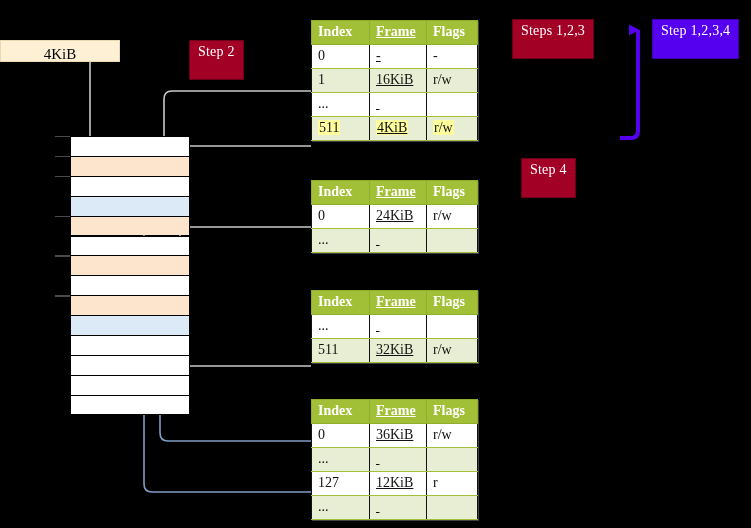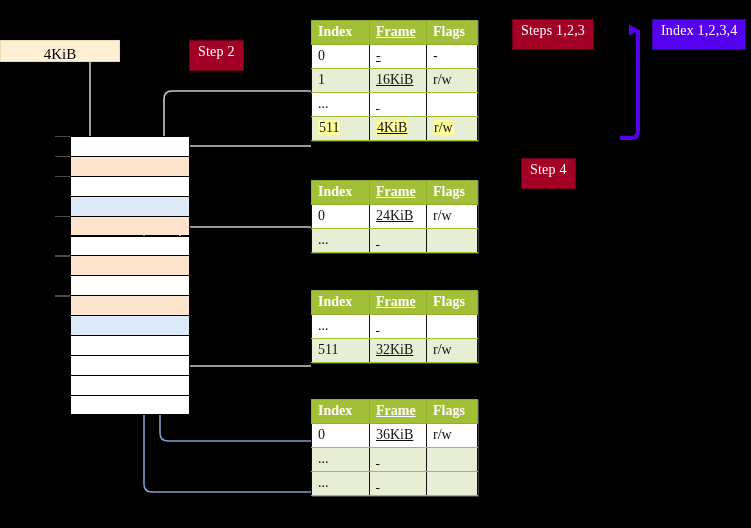--- a/index.html
+++ b/index.html
@@ -16,21 +16,21 @@
     background: #000000;
   }
 
   
   .badge {
     position: absolute;
     color: #ffffff;
     font-family: "Liberation Serif", "DejaVu Serif", serif;
     font-size: 14px;
     line-height: 1;
-    padding: 4px 8px 11px 8px;
+    padding: 4px 8px 20px 8px;
     white-space: nowrap;
     letter-spacing: 0.2px;
   }
   .badge-red  { background: #a20025; border: 1px solid #6d0019; }
   .badge-blue { background: #5500ee; border: 1px solid #3d00aa; }
 
   
   .kib-box {
     position: absolute;
     background: #fdf0d5;
@@ -187,21 +187,21 @@
       <div class="memtick" style="left: 55px; top: 155.9px; width: 15px;"></div>
       <div class="memtick" style="left: 55px; top: 175.8px; width: 15px;"></div>
       <div class="memtick" style="left: 55px; top: 215.6px; width: 15px;"></div>
       <div class="memtick" style="left: 55px; top: 255.4px; width: 15px;"></div>
       <div class="memtick" style="left: 55px; top: 295.2px; width: 15px;"></div>
     </div>
 
   <div id="badges">
       <div class="badge badge-red" style="left: 189px; top: 40px;">Step 2</div>
       <div class="badge badge-red" style="left: 512px; top: 19px;">Steps 1,2,3</div>
-      <div class="badge badge-blue" style="left: 652px; top: 19px;">Index 1,2,3,4</div>
+      <div class="badge badge-blue" style="left: 652px; top: 19px;">Step 1,2,3,4</div>
       <div class="badge badge-red" style="left: 521px; top: 158px; text-align: center;">Step 4</div>
     </div>
 
   <div id="tables">
       <table class="ptable" style="left: 311px; top: 20px;">
         <thead>
           <tr>
             <th class="col-index">Index</th>
             <th class="col-frame">Frame</th>
             <th class="col-flags">Flags</th>
@@ -284,20 +284,25 @@
           <tr class="white">
             <td class="col-index">0</td>
             <td class="col-frame">36KiB</td>
             <td class="col-flags">r/w</td>
           </tr>
           <tr class="alt">
             <td class="col-index">...</td>
             <td class="col-frame">&nbsp;</td>
             <td class="col-flags">&nbsp;</td>
           </tr>
+          <tr class="white">
+            <td class="col-index">127</td>
+            <td class="col-frame">12KiB</td>
+            <td class="col-flags">r</td>
+          </tr>
           <tr class="alt">
             <td class="col-index">...</td>
             <td class="col-frame">&nbsp;</td>
             <td class="col-flags">&nbsp;</td>
           </tr>
         </tbody>
       </table>
     </div>
 
 </div>

